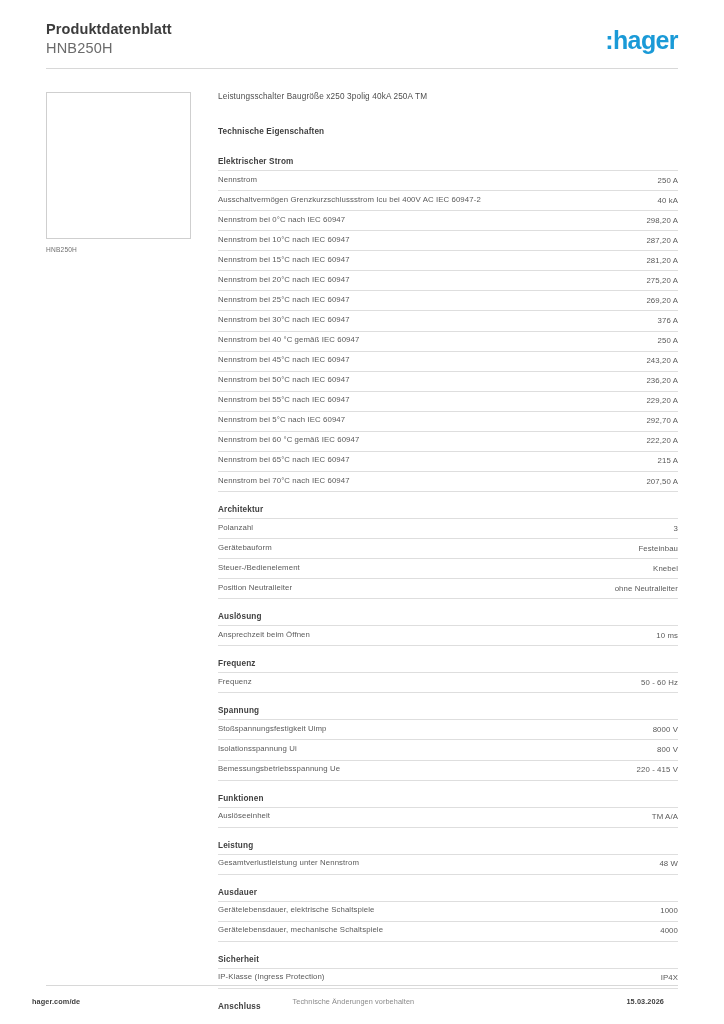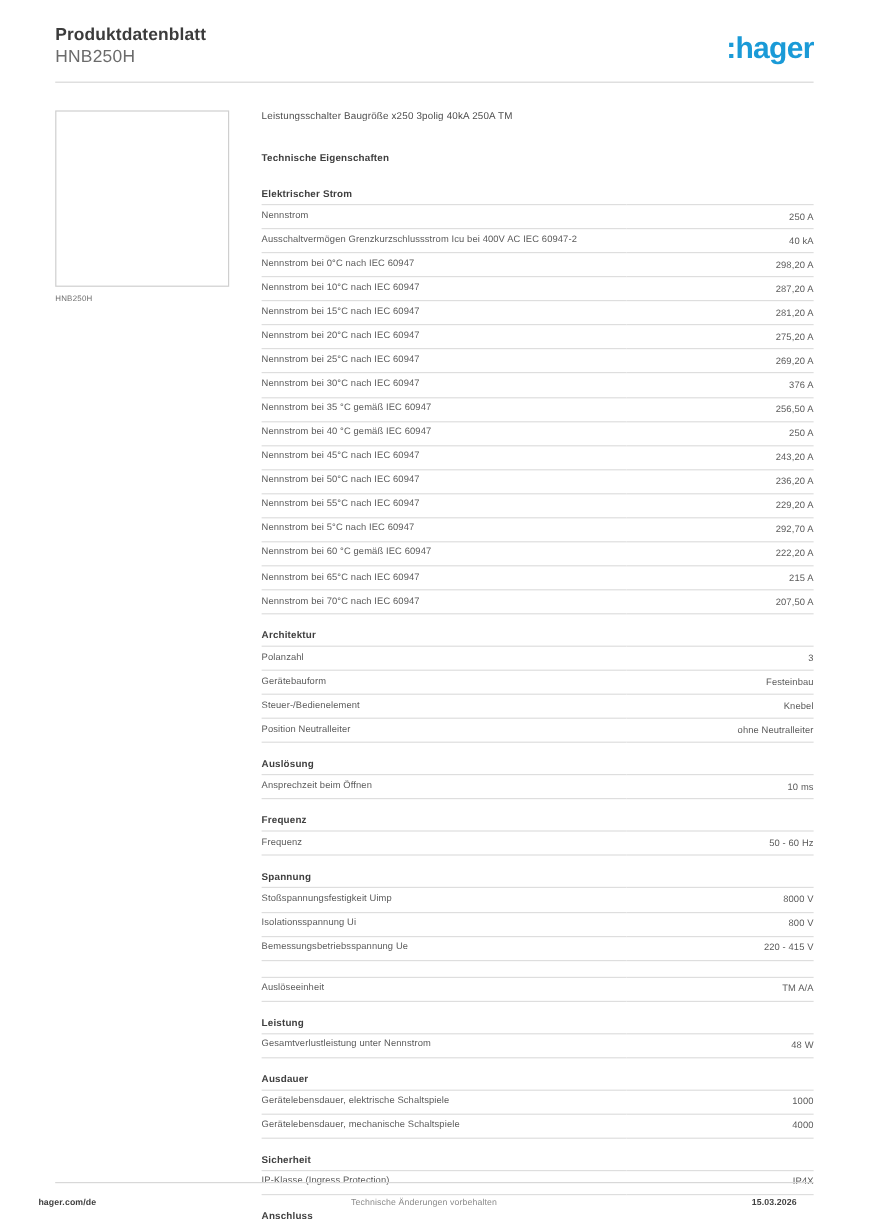--- a/index.html
+++ b/index.html
@@ -200,24 +200,20 @@
               </tr>
               <tr>
                 <td class="label">Nennstrom bei 25°C nach IEC 60947</td>
                 <td class="value">269,20 A</td>
               </tr>
               <tr>
                 <td class="label">Nennstrom bei 30°C nach IEC 60947</td>
                 <td class="value">376 A</td>
               </tr>
               <tr>
-                <td class="label">Nennstrom bei 35 °C gemäß IEC 60947</td>
-                <td class="value">256,50 A</td>
-              </tr>
-              <tr>
                 <td class="label">Nennstrom bei 40 °C gemäß IEC 60947</td>
                 <td class="value">250 A</td>
               </tr>
               <tr>
                 <td class="label">Nennstrom bei 45°C nach IEC 60947</td>
                 <td class="value">243,20 A</td>
               </tr>
               <tr>
                 <td class="label">Nennstrom bei 50°C nach IEC 60947</td>
                 <td class="value">236,20 A</td>
@@ -303,20 +299,21 @@
                 <td class="value">800 V</td>
               </tr>
               <tr>
                 <td class="label">Bemessungsbetriebsspannung Ue</td>
                 <td class="value">220 - 415 V</td>
               </tr>
             </tbody>
           </table>
         </div>
         <div class="group">
+          <div class="group-title">Funktionen</div>
           <table class="spec">
             <tbody>
               <tr>
                 <td class="label">Auslöseeinheit</td>
                 <td class="value">TM A/A</td>
               </tr>
             </tbody>
           </table>
         </div>
         <div class="group">

